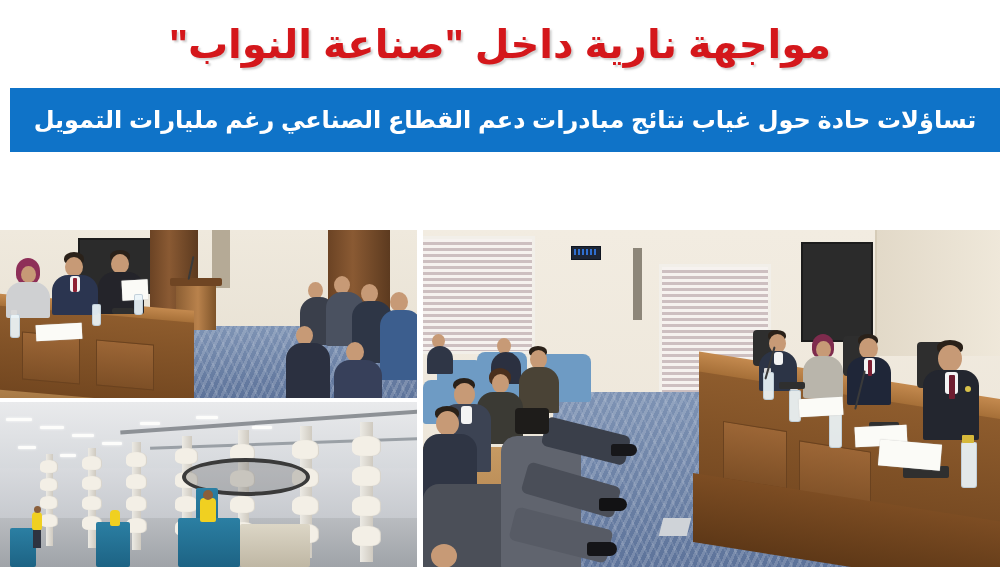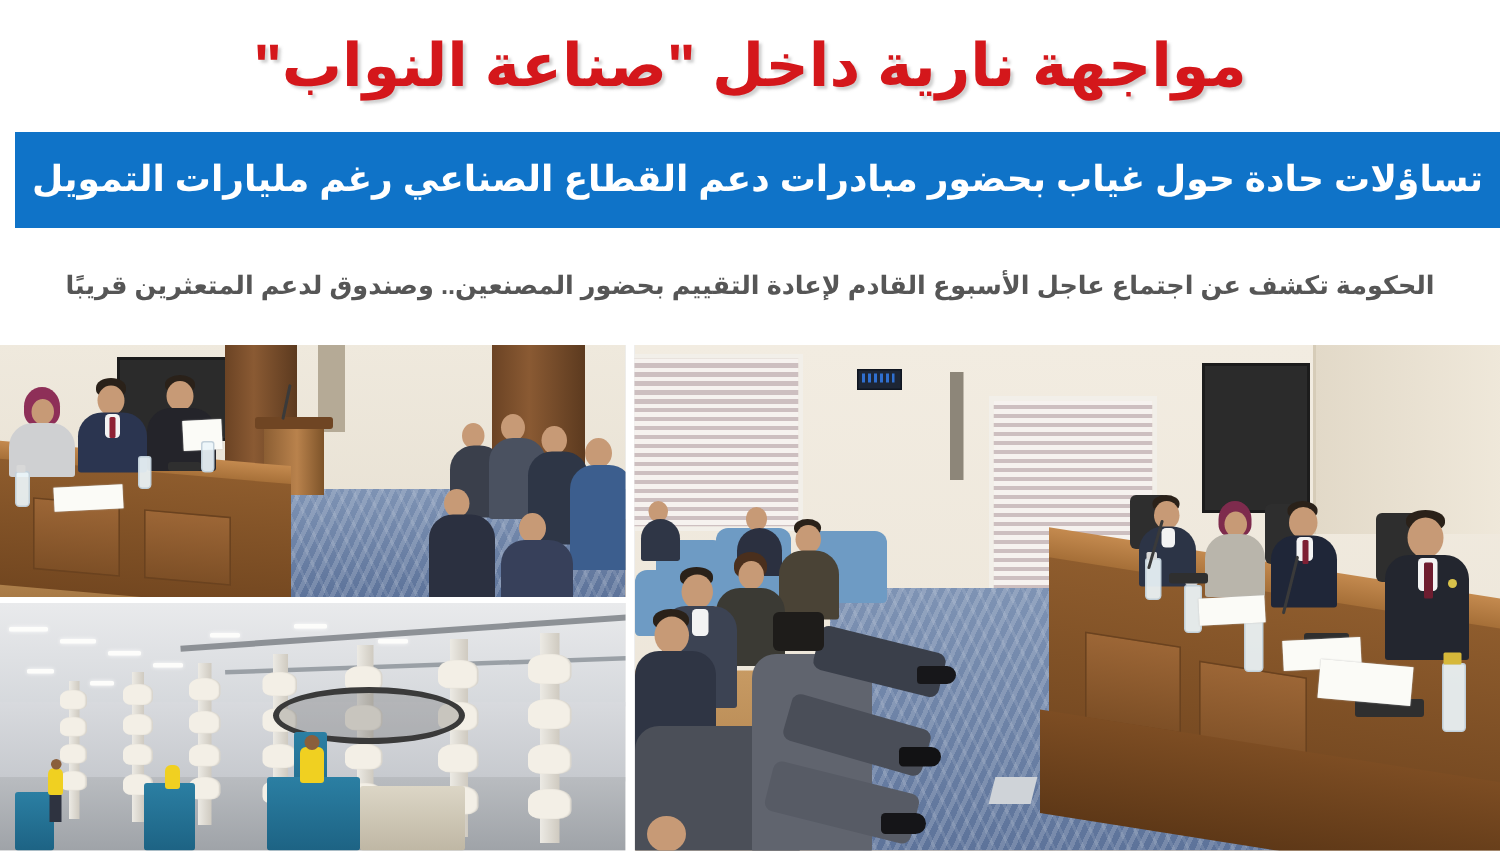--- a/index.html
+++ b/index.html
@@ -128,26 +128,23 @@
 </head>
 <body>
 
 <div class="page">
 
   <div class="headline-wrap">
     <div class="headline">مواجهة نارية داخل "صناعة النواب"</div>
   </div>
 
   <div class="subhead-bar">
-    <div class="subhead-text">تساؤلات حادة حول غياب بحضور مبادرات دعم القطاع الصناعي رغم مليارات التمويل</div>
+    <div class="subhead-text">تساؤلات حادة حول غياب نتائج مبادرات دعم القطاع الصناعي رغم مليارات التمويل</div>
   </div>
 
-  <div class="deck-wrap">
-    <div class="deck-text">الحكومة تكشف عن اجتماع عاجل الأسبوع القادم لإعادة التقييم بحضور المصنعين.. وصندوق لدعم المتعثرين قريبًا</div>
-  </div>
 
   <div class="collage">
 
     <div class="photo photo-tl">
       <div class="scene">
         <div class="wall"></div>
 
         <div class="tv-panel" style="left:78px;top:8px;width:85px;height:52px;"></div>
 
         <div class="door" style="left:150px;top:0px;width:48px;height:86px;"></div>

